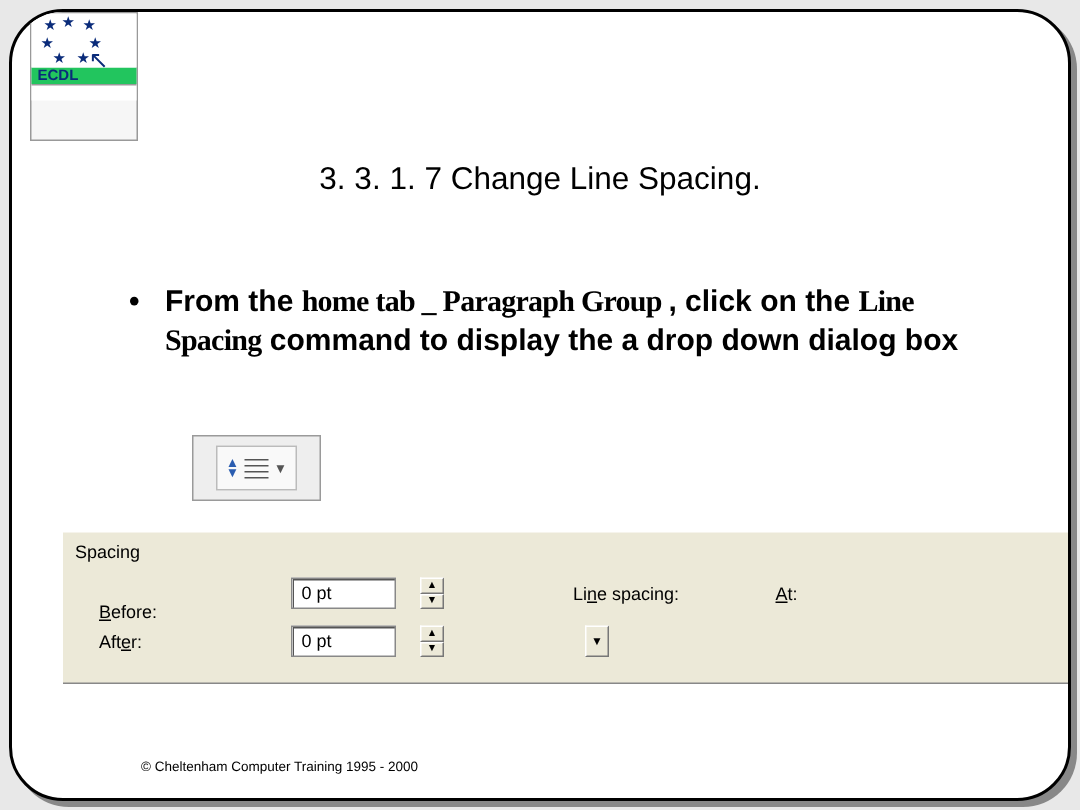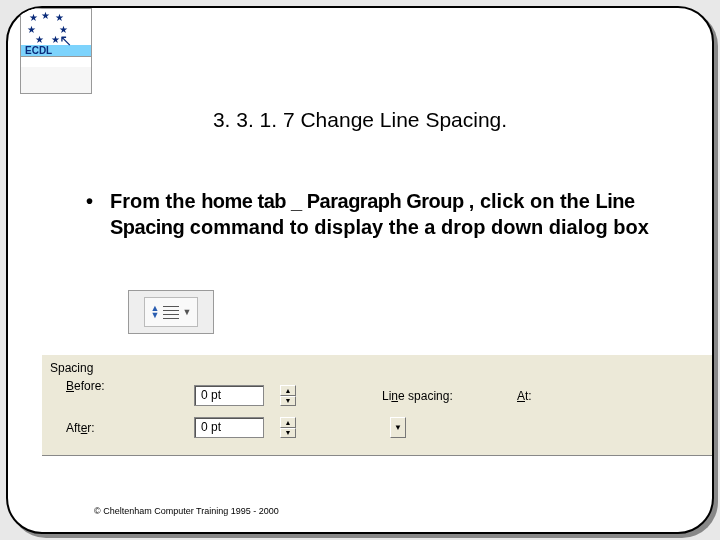--- a/index.html
+++ b/index.html
@@ -31,21 +31,21 @@
     position: relative;
     width: 100%; height: 36px;
     background: #fff;
   }
   .star, .cursor-glyph { position: absolute; color: #0a2b7a; font-size: 10px; line-height: 1; }
   .logo-ecdl {
     font-weight: bold;
     color: #0a2b7a;
     font-size: 10px;
     padding: 0 4px;
-    background: #7dd3fc;
+    background: #22c55e;
   }
   .logo-bottom {
     width: 100%;
     border-top: 1px solid #999;
     font-size: 5px;
     text-align: center;
     padding: 2px 0;
     background: #fff;
   }
   .title {
@@ -59,21 +59,21 @@
   .body-text {
     position: absolute;
     left: 78px; top: 180px;
     width: 570px;
     font-size: 20px;
     font-weight: bold;
     line-height: 1.3;
   }
   .bullet-row { display: flex; }
   .bullet-dot { width: 24px; flex: 0 0 24px; }
-  .styled-bold { font-family: Liberation Sans, sans-serif; font-weight: 900; letter-spacing: -0.5px; }
+  .styled-bold { font-family: Liberation Serif, serif; font-weight: 900; letter-spacing: -0.5px; }
 
   .ribbon-btn {
     position: absolute;
     left: 120px; top: 282px;
     width: 86px; height: 44px;
     border: 1px solid #9a9a9a;
     background: #eee;
     display: flex; align-items: center; justify-content: center;
     gap: 4px;
   }
@@ -194,21 +194,21 @@
             <div></div>
           </div>
       </div>
       <div class="caret">▼</div>
     </div>
   </div>
 
   <div class="panel">
     <div class="panel-title">Spacing</div>
 
-    <div class="lbl" style="left:24px;top:24px"><span class="underline-char">B</span><span>efore:</span></div>
+    <div class="lbl" style="left:24px;top:46px"><span class="underline-char">B</span><span>efore:</span></div>
     <div class="field-wrap" style="left:152px;top:30px">
       <div class="field" style="width:70px">0 pt</div>
       <div class="spin-stack">
         <div class="spin-half">▲</div>
         <div class="spin-half">▼</div>
       </div>
     </div>
 
     <div class="lbl" style="left:24px;top:66px"><span>Aft</span><span class="underline-char">e</span><span>r:</span></div>
     <div class="field-wrap" style="left:152px;top:62px">

